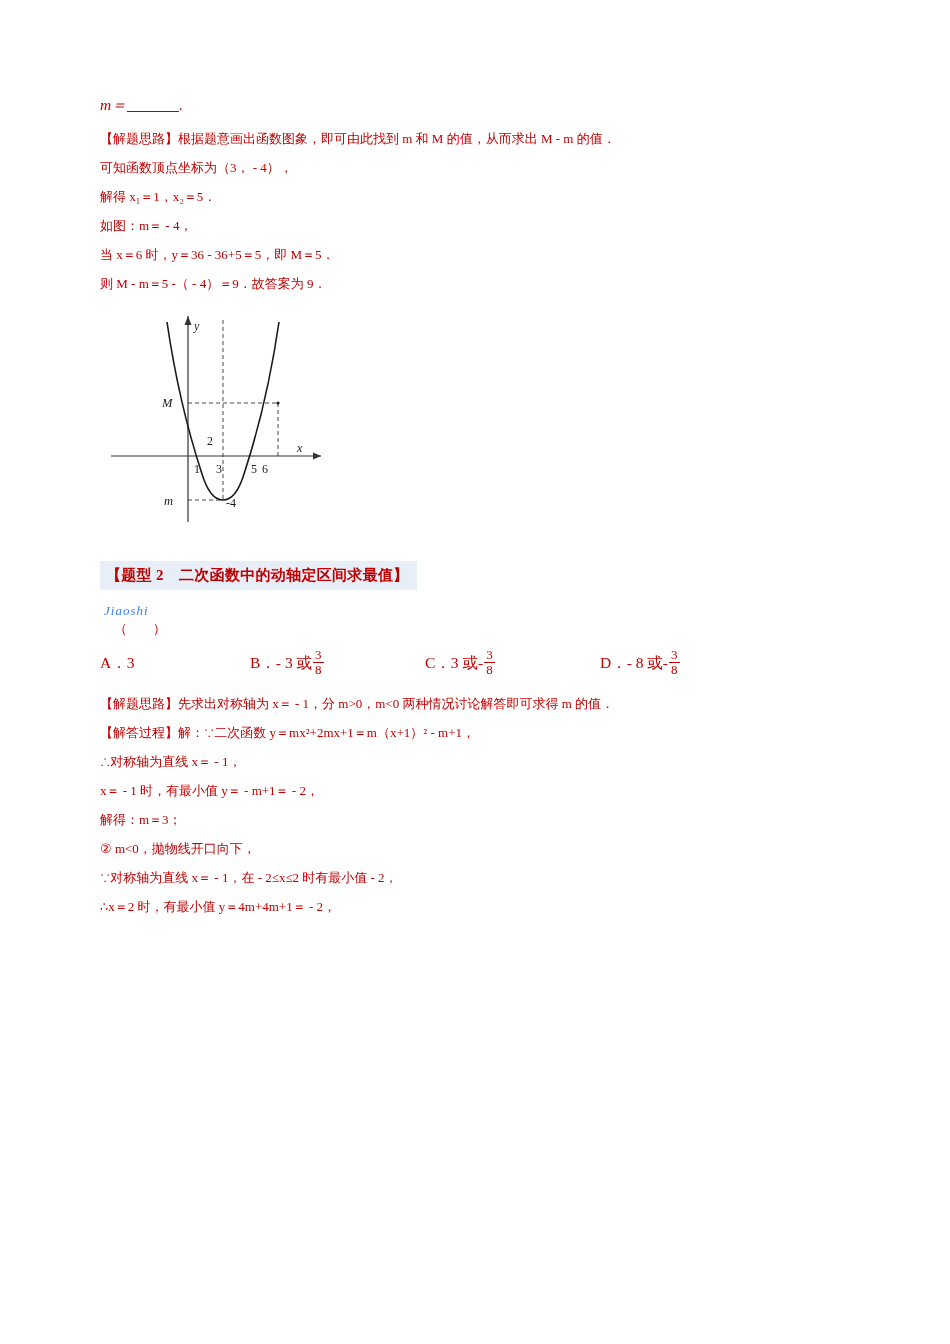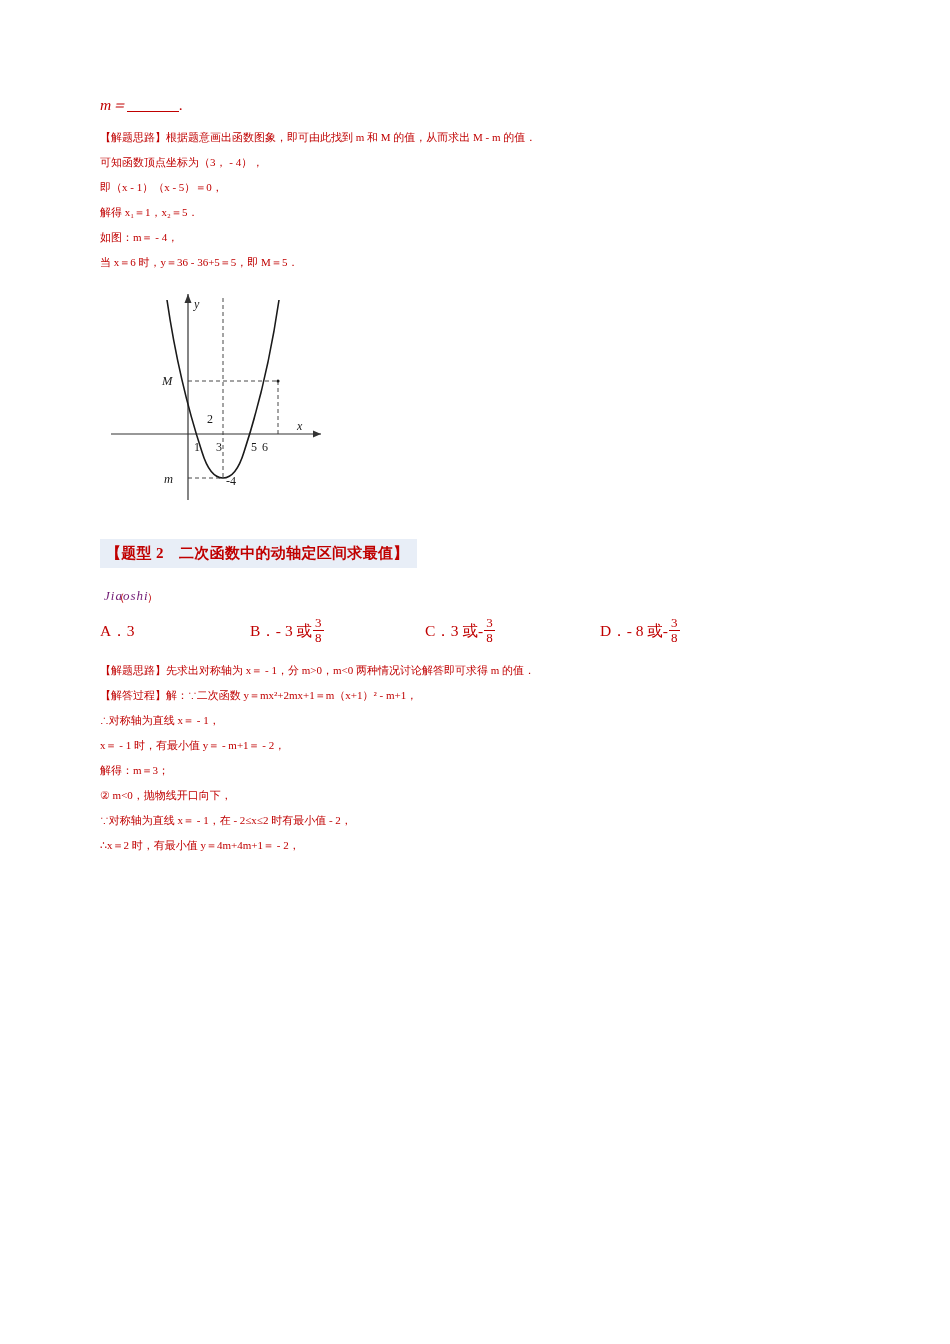--- a/index.html
+++ b/index.html
@@ -15,23 +15,23 @@
     position: relative;
   }
   .page {
     position: relative;
     width: 950px;
     height: 1344px;
     box-sizing: border-box;
     padding: 95px 100px 40px 100px;
   }
   .line {
-    font-size: 11px;
+    font-size: 13px;
     line-height: 1.0;
-    margin: 8px 0 14px 0;
+    margin: 16px 0 14px 0;
     white-space: nowrap;
   }
   .mi { font-family: "Liberation Serif", serif; font-style: italic; }
   .tagb { font-weight: normal; }
 
   .first-line {
     font-size: 15.5px;
     margin-bottom: 16px;
   }
   .blank {
@@ -90,23 +90,23 @@
     margin: 0 1px;
     position: relative;
     top: -1px;
   }
   .frac .num { padding: 0 2px; }
   .frac .den { padding: 0 2px; border-top: 1px solid #c00000; }
   .indent2 { padding-left: 14px; }
   .watermark {
     position: absolute;
     left: 104px;
-    top: 588px;
+    top: 603px;
     font-size: 13px;
-    color: #701a75;
+    color: #3b82f6;
     font-style: italic;
     letter-spacing: 1px;
     user-select: none;
   }
 </style>
 </head>
 <body>
 
 <div class="page">
 
@@ -115,24 +115,24 @@
     <span class="mi">m＝</span><span class="blank"></span><span>.</span>
   </div>
 
   
   <div class="line">
     <span class="tagb">【解题思路】</span><span>根据题意画出函数图象，即可由此找到 m 和 M 的值，从而求出 M - m 的值．</span>
   </div>
 
   
   <div class="line">可知函数顶点坐标为（3， - 4），</div>
-  <div class="line">即（x - 1）（x - 5）＝0，</div>
   <div class="line">解得 x₁＝1，x₂＝5．</div>
   <div class="line">如图：m＝ - 4，</div>
   <div class="line">当 x＝6 时，y＝36 - 36+5＝5，即 M＝5．</div>
+  <div class="line">则 M - m＝5 -（ - 4）＝9．故答案为 9．</div>
 
   
   <div class="figure-wrap">
     <svg width="300" height="225" viewBox="0 0 300 225">
 
       <line x1="5" y1="152" x2="215" y2="152" stroke="#333" stroke-width="1.2"></line>
       <polygon points="215,152 207,148.5 207,155.5" fill="#333"></polygon>
 
       <line x1="82" y1="218" x2="82" y2="12" stroke="#333" stroke-width="1.2"></line>
       <polygon points="82,12 78.5,21 85.5,21" fill="#333"></polygon>

